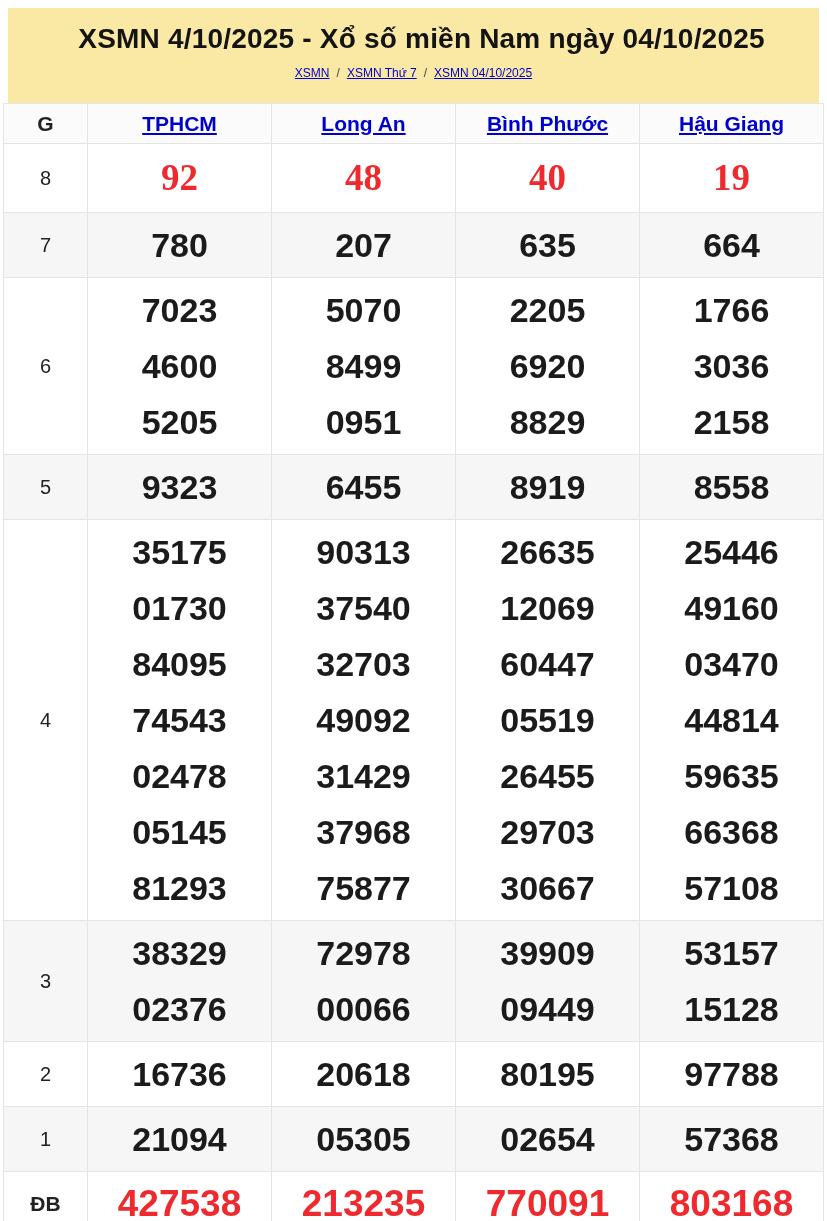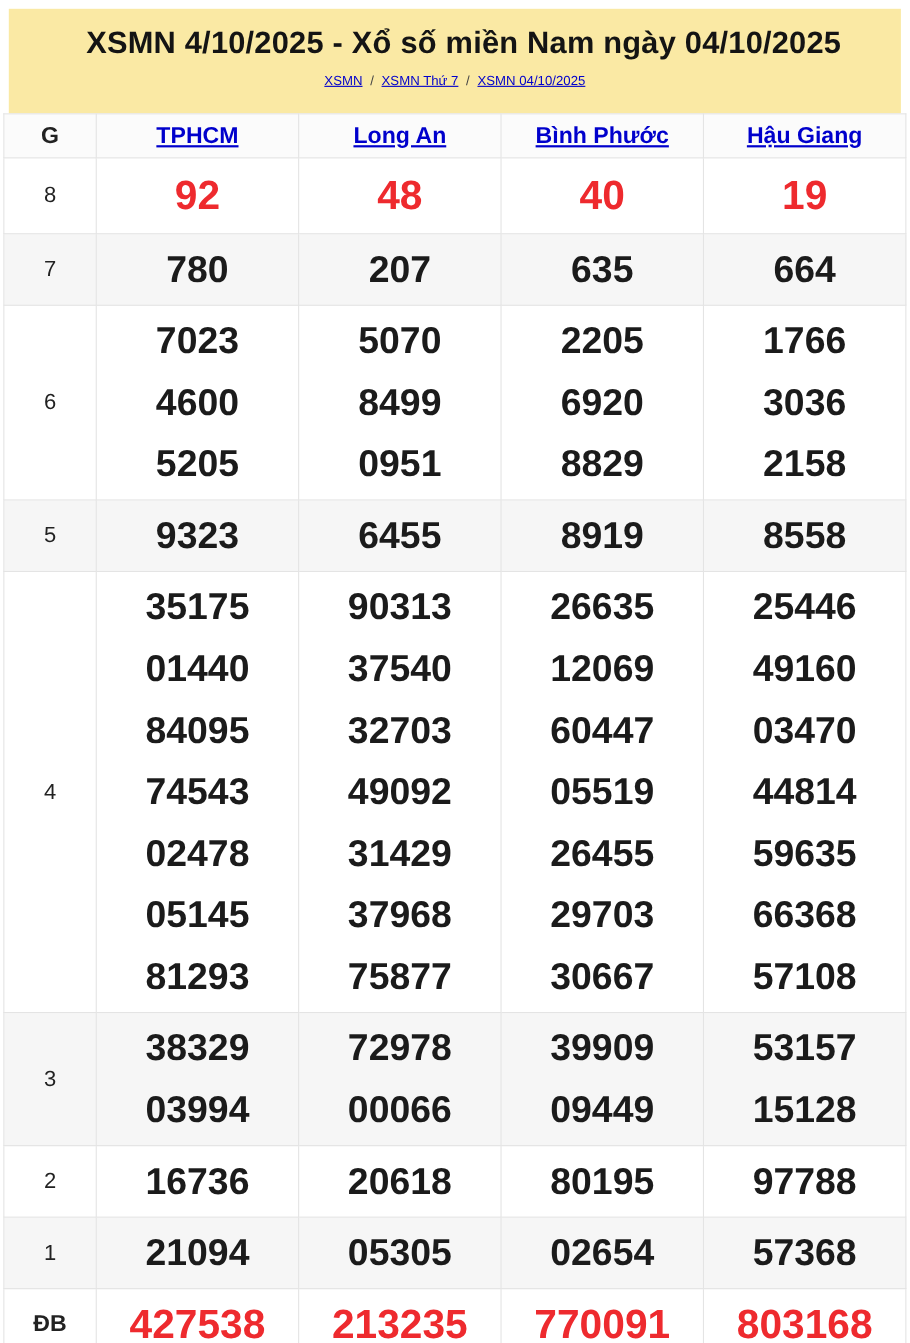--- a/index.html
+++ b/index.html
@@ -74,21 +74,21 @@
   td.vals { padding: 4px 0; }
   .num {
     height: 56px;
     line-height: 56px;
     font-size: 34px;
     font-weight: bold;
     color: #1b1b1b;
   }
   tr.striped td { background: #f6f6f6; }
   tr.highlight .num { color: var(--red, #ee2a2e); font-size: 37px; }
-  tr.row-8 td.vals { padding: 6px 0; }
+  tr.row-8 td.vals { padding: 6px 0; font-family: Liberation Serif, serif; }
 </style>
 </head>
 <body>
 
 <div class="page">
 
   <div class="banner">
     <h1 class="title">XSMN 4/10/2025 - Xổ số miền Nam ngày 04/10/2025</h1>
     <div class="breadcrumb">
       <a>XSMN</a><span class="sep">/</span><a>XSMN Thứ 7</a><span class="sep">/</span><a>XSMN 04/10/2025</a>
@@ -171,21 +171,21 @@
             <div class="num">8919</div>
           </td>
           <td class="vals">
             <div class="num">8558</div>
           </td>
         </tr>
         <tr>
           <td class="rowlabel">4</td>
           <td class="vals">
             <div class="num">35175</div>
-            <div class="num">01440</div>
+            <div class="num">01730</div>
             <div class="num">84095</div>
             <div class="num">74543</div>
             <div class="num">02478</div>
             <div class="num">05145</div>
             <div class="num">81293</div>
           </td>
           <td class="vals">
             <div class="num">90313</div>
             <div class="num">37540</div>
             <div class="num">32703</div>
@@ -210,21 +210,21 @@
             <div class="num">44814</div>
             <div class="num">59635</div>
             <div class="num">66368</div>
             <div class="num">57108</div>
           </td>
         </tr>
         <tr class="striped">
           <td class="rowlabel">3</td>
           <td class="vals">
             <div class="num">38329</div>
-            <div class="num">03994</div>
+            <div class="num">02376</div>
           </td>
           <td class="vals">
             <div class="num">72978</div>
             <div class="num">00066</div>
           </td>
           <td class="vals">
             <div class="num">39909</div>
             <div class="num">09449</div>
           </td>
           <td class="vals">

